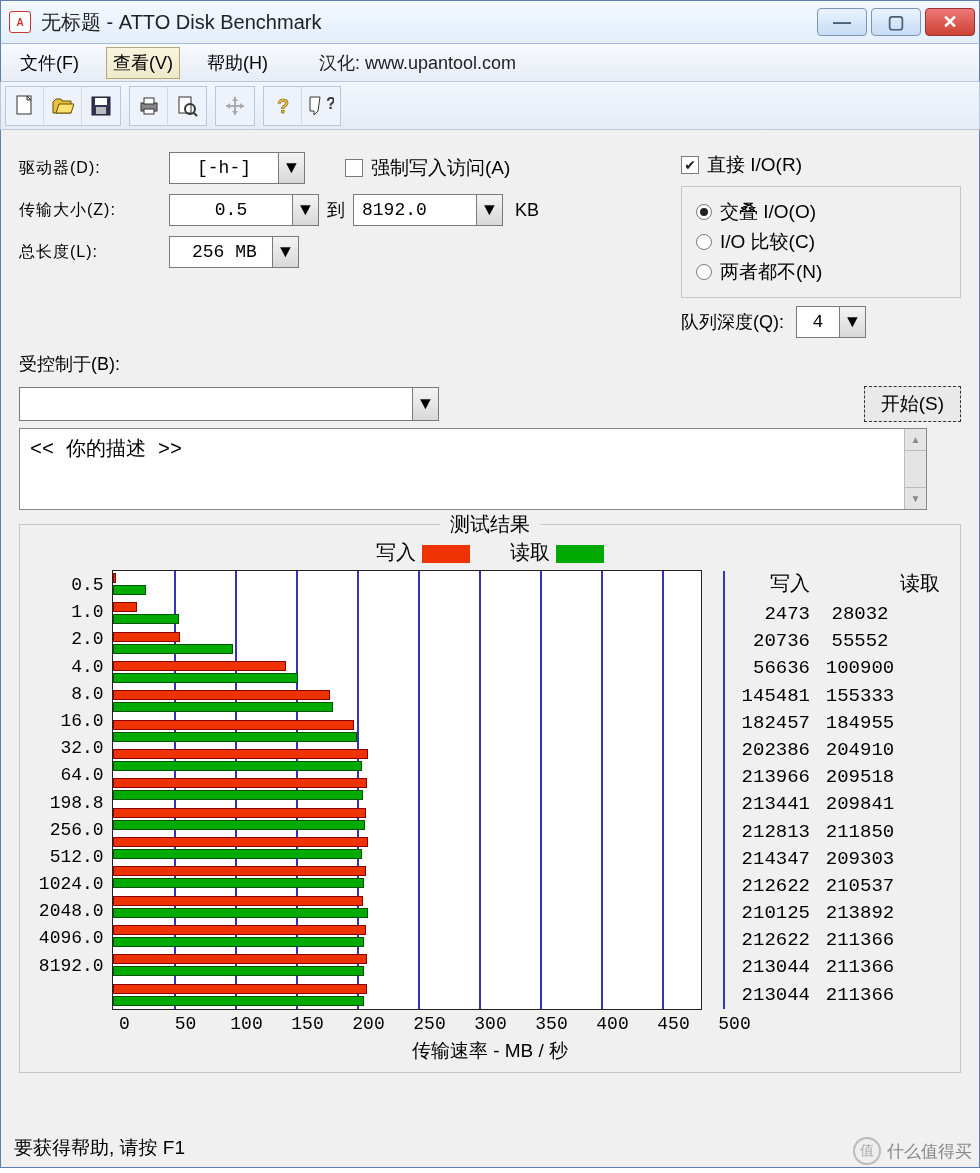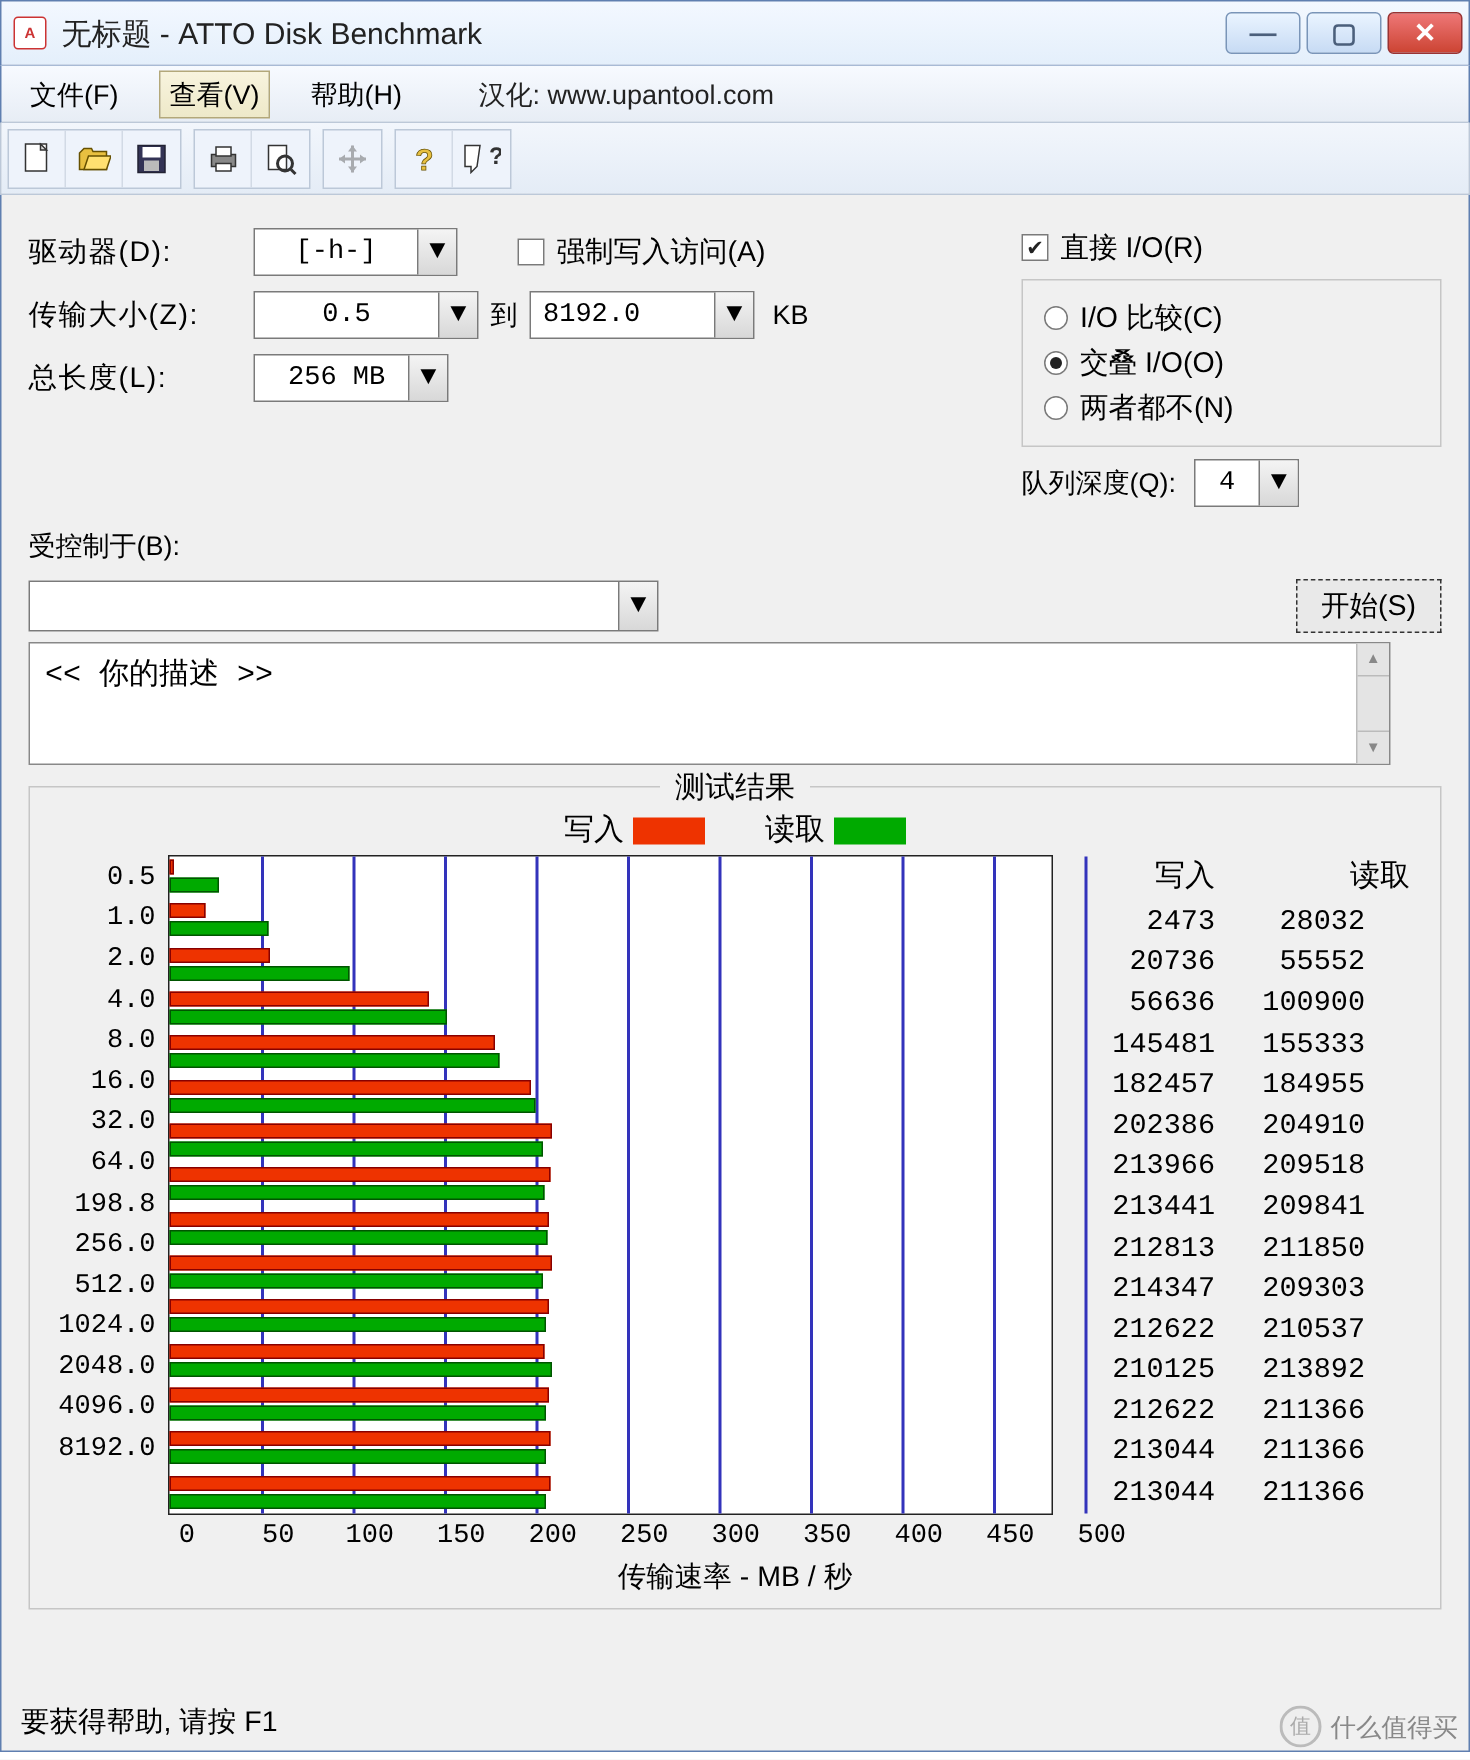--- a/index.html
+++ b/index.html
@@ -65,21 +65,21 @@
 .client {
   border-left:1px solid #5f7fb0;
   border-right:1px solid #5f7fb0;
   border-bottom:1px solid #5f7fb0;
   padding:12px 18px 0 18px;
   background:#f0f0f0;
   height:1038px;
   position:relative;
 }
 .form-row { display:flex; align-items:center; margin:10px 0; }
-.form-label { min-width:150px; font-size:19px; letter-spacing:1px; }
+.form-label { min-width:150px; font-size:16px; letter-spacing:1px; }
 .combo {
   display:flex; align-items:center; border:1px solid #7a7a7a;
   background:#fff; height:32px; font-family:"Courier New",monospace;
 }
 .combo .cval { flex:1; text-align:center; padding:0 6px; font-size:18px; }
 .combo .carrow {
   width:26px; height:100%;
   background:linear-gradient(#f4f4f4,#d8d8d8);
   border-left:1px solid #7a7a7a;
   display:flex;align-items:center;justify-content:center;
@@ -129,21 +129,21 @@
 .plot .bar { position:absolute; height:10px; }
 .bar.red{background:#e30;border:1px solid #800;}
 .bar.green{background:#0a0;border:1px solid #050;}
 .xaxis { display:flex; margin-top:4px; font-family:"Courier New",monospace; font-size:18px; padding-left:60px;}
 .xaxis div { width:61px; text-align:center;}
 .xaxis-label { text-align:center; font-size:19px; margin-top:4px;}
 .num-cols { font-family:"Courier New",monospace; font-size:19px; }
 .num-head { display:flex; justify-content:flex-end; gap:30px; padding-right:6px; font-family:"Microsoft YaHei"; font-size:20px; margin-bottom:4px;}
 .num-row { display:flex; height:27.2px; line-height:27.2px; }
 .num-row .wv{ width:100px; text-align:right;}
-.num-row .rv{ width:100px; text-align:right;}
+.num-row .rv{ width:100px; text-align:center;}
 .status {
   position:absolute; left:1px; bottom:1px; right:1px; height:36px;
   background:#f0f0f0;
   display:flex; align-items:center; padding:0 12px; font-size:19px;text-align:right;
 }
 .btn-start { border:1px dashed #333; padding:4px 16px; background:#e9e9e9; font-size:19px;}
 .watermark {
   position:fixed; right:8px; bottom:8px;
   font-size:17px; color:#888; display:flex; align-items:center; gap:6px;
 }
@@ -272,28 +272,28 @@
       </div>
     </div>
 
     <div style="width:280px;">
       <div class="chk" style="margin:10px 0 8px 0">
         <span class="chkbox">✔</span>
         <span>直接 I/O(R)</span>
       </div>
       <div class="rgroup">
         <div class="rad" style="margin:4px 0">
-          <span class="radcircle"></span>
-          <span>I/O 比较(C)</span>
-        </div>
-        <div class="rad" style="margin:4px 0">
           <span class="radcircle">
               <span class="dot"></span>
             </span>
           <span>交叠 I/O(O)</span>
+        </div>
+        <div class="rad" style="margin:4px 0">
+          <span class="radcircle"></span>
+          <span>I/O 比较(C)</span>
         </div>
         <div class="rad" style="margin:4px 0">
           <span class="radcircle"></span>
           <span>两者都不(N)</span>
         </div>
       </div>
       <div class="form-row" style="margin-top:8px">
         <span>队列深度(Q):</span>
         <div class="combo" style="width:70px;margin-left:12px">
           <span class="cval">4</span>

